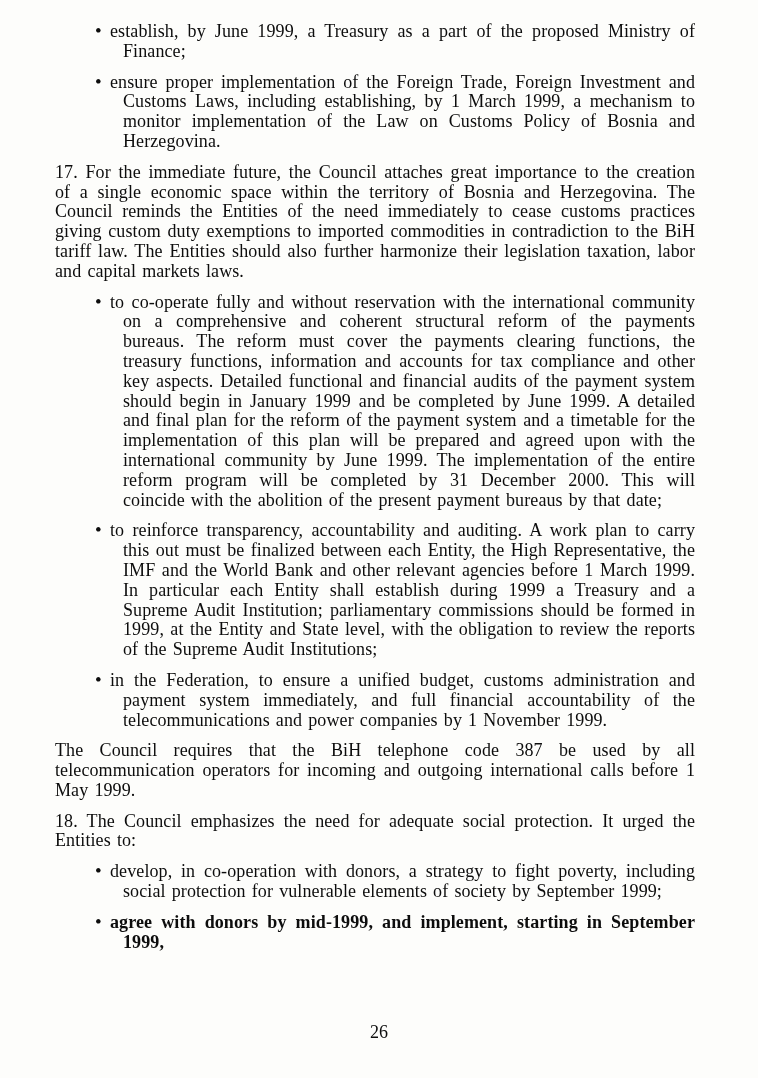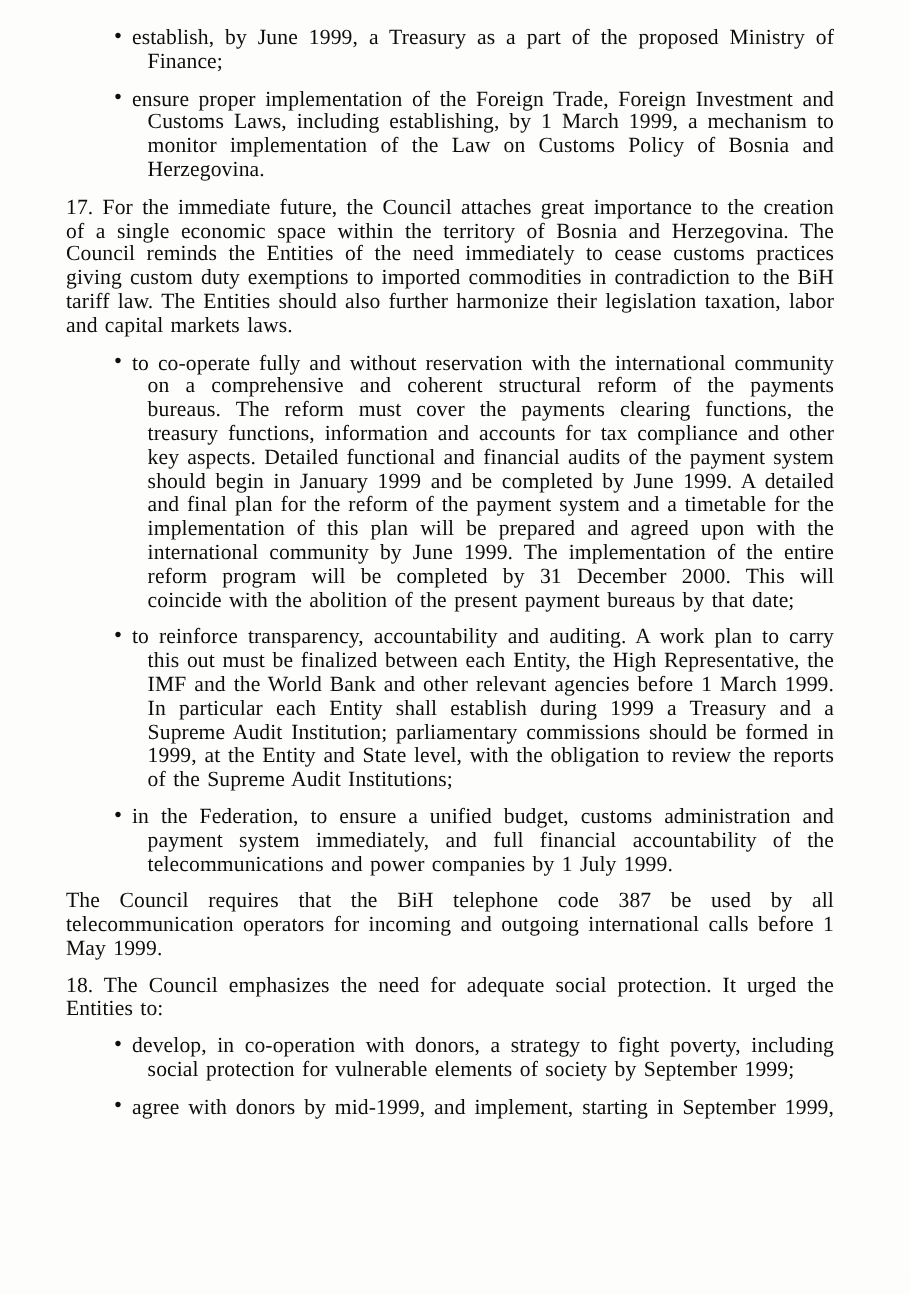--- a/index.html
+++ b/index.html
@@ -35,20 +35,21 @@
     margin: 0 0 11px 68px;
     width: 572px;
   }
   .bullet .btext {
     text-align: justify;
     text-indent: -13px;
     word-spacing: 1.5px;
   }
   .bullet .btext.justify-last {
     text-align-last: justify;
+    font-weight: bold;
   }
   .bullet .dot {
     position: absolute;
     left: -28px;
     top: -1px;
     font-size: 19px;
   }
   .pagenum {
     position: absolute;
     top: 1022px;
@@ -82,32 +83,33 @@
       <div class="btext">to co-operate fully and without reservation with the international community on a comprehensive and coherent structural reform of the payments bureaus. The reform must cover the payments clearing functions, the treasury functions, information and accounts for tax compliance and other key aspects. Detailed functional and financial audits of the payment system should begin in January 1999 and be completed by June 1999. A detailed and final plan for the reform of the payment system and a timetable for the implementation of this plan will be prepared and agreed upon with the international community by June 1999. The implementation of the entire reform program will be completed by 31 December 2000. This will coincide with the abolition of the present payment bureaus by that date;</div>
     </div>
 
     <div class="bullet">
       <span class="dot">•</span>
       <div class="btext">to reinforce transparency, accountability and auditing. A work plan to carry this out must be finalized between each Entity, the High Representative, the IMF and the World Bank and other relevant agencies before 1 March 1999. In particular each Entity shall establish during 1999 a Treasury and a Supreme Audit Institution; parliamentary commissions should be formed in 1999, at the Entity and State level, with the obligation to review the reports of the Supreme Audit Institutions;</div>
     </div>
 
     <div class="bullet">
       <span class="dot">•</span>
-      <div class="btext">in the Federation, to ensure a unified budget, customs administration and payment system immediately, and full financial accountability of the telecommunications and power companies by 1 July 1999.</div>
+      <div class="btext">in the Federation, to ensure a unified budget, customs administration and payment system immediately, and full financial accountability of the telecommunications and power companies by 1 November 1999.</div>
     </div>
 
     <p class="para">The Council requires that the BiH telephone code 387 be used by all telecommunication operators for incoming and outgoing international calls before 1 May 1999.</p>
 
     <p class="para">18. The Council emphasizes the need for adequate social protection. It urged the Entities to:</p>
 
     <div class="bullet">
       <span class="dot">•</span>
       <div class="btext">develop, in co-operation with donors, a strategy to fight poverty, including social protection for vulnerable elements of society by September 1999;</div>
     </div>
 
     <div class="bullet">
       <span class="dot">•</span>
       <div class="btext justify-last">agree with donors by mid-1999, and implement, starting in September 1999,</div>
     </div>
 
   </div>
 
+  <div class="pagenum">26</div>
 </div>
 
 </body></html>

